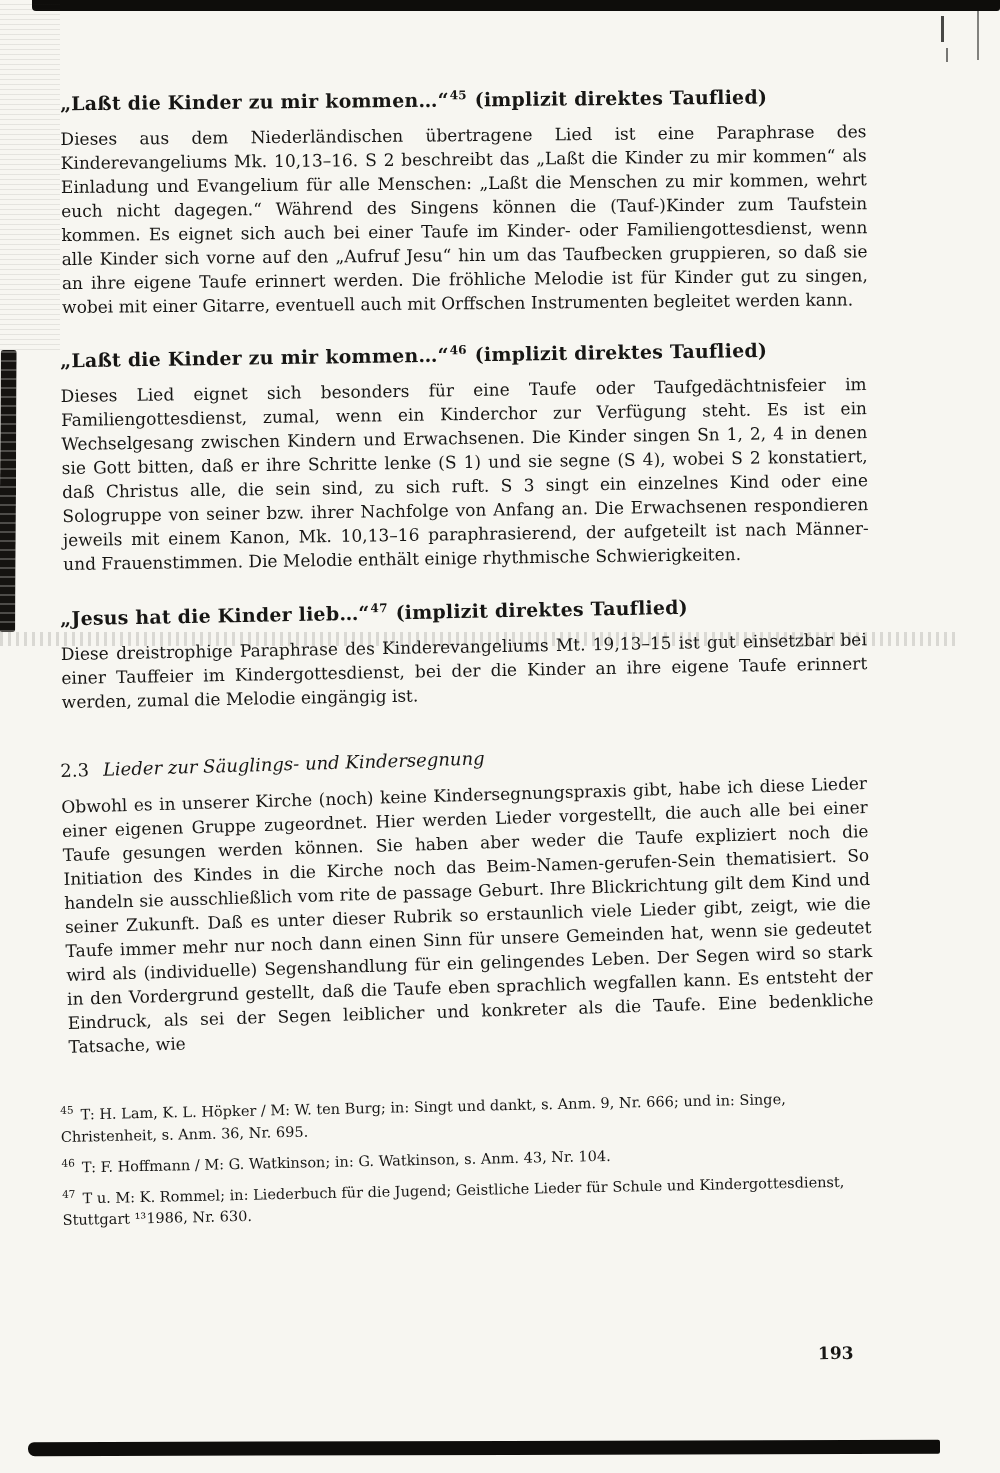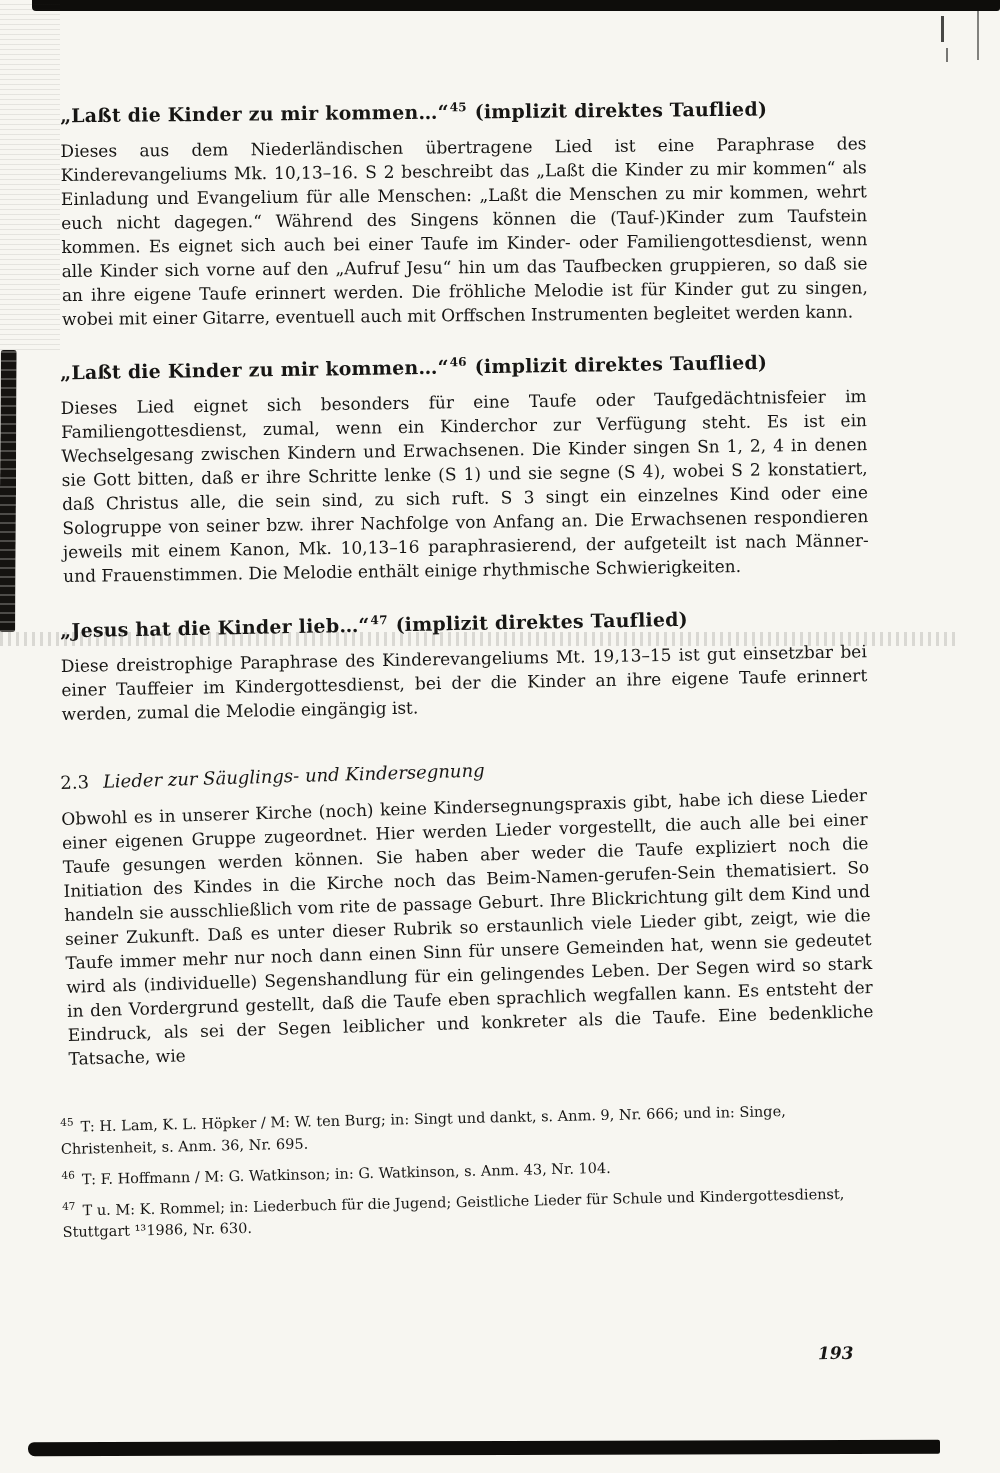--- a/index.html
+++ b/index.html
@@ -7,21 +7,21 @@
     position:relative;
     width:1000px;height:1473px;
     background:#f7f6f1;
     font-family:"DejaVu Serif","Liberation Serif",serif;
     color:#171614;
     overflow:hidden;
   }
   
   .page-content{
     position:absolute;
-    left:60px;top:104px;
+    left:60px;top:92px;
     width:806px;
   }
   .section{margin-bottom:30px}
   .sec-title{
     margin:0 0 13px 0;
     font-size:19px;
     font-weight:bold;
     letter-spacing:.2px;
   }
   .sec-title sup{font-size:12px;font-weight:bold;padding:0 1px}
@@ -53,21 +53,20 @@
   }
   .footnote{margin:0 0 4px 0;text-align:left}
   .footnote sup{font-size:10.5px;padding-right:7px}
   
   .page-number{
     position:absolute;
     left:818px;top:1343px;
     font-size:17px;
     font-weight:bold;
     transform:rotate(-1deg);
-    font-style:italic;
   }
   
   .artifact{position:absolute;background:#0e0d0b}
   .artifact-top-bar{left:32px;top:0;width:968px;height:11px;border-radius:0 0 3px 4px}
   .artifact-mark-1{left:941px;top:16px;width:3px;height:26px;opacity:.75}
   .artifact-mark-2{left:946px;top:48px;width:2px;height:14px;opacity:.55}
   .artifact-mark-3{left:977px;top:4px;width:2px;height:56px;opacity:.5}
   .artifact-right-band{
     left:936px;top:1183px;width:16px;height:282px;
     background:

